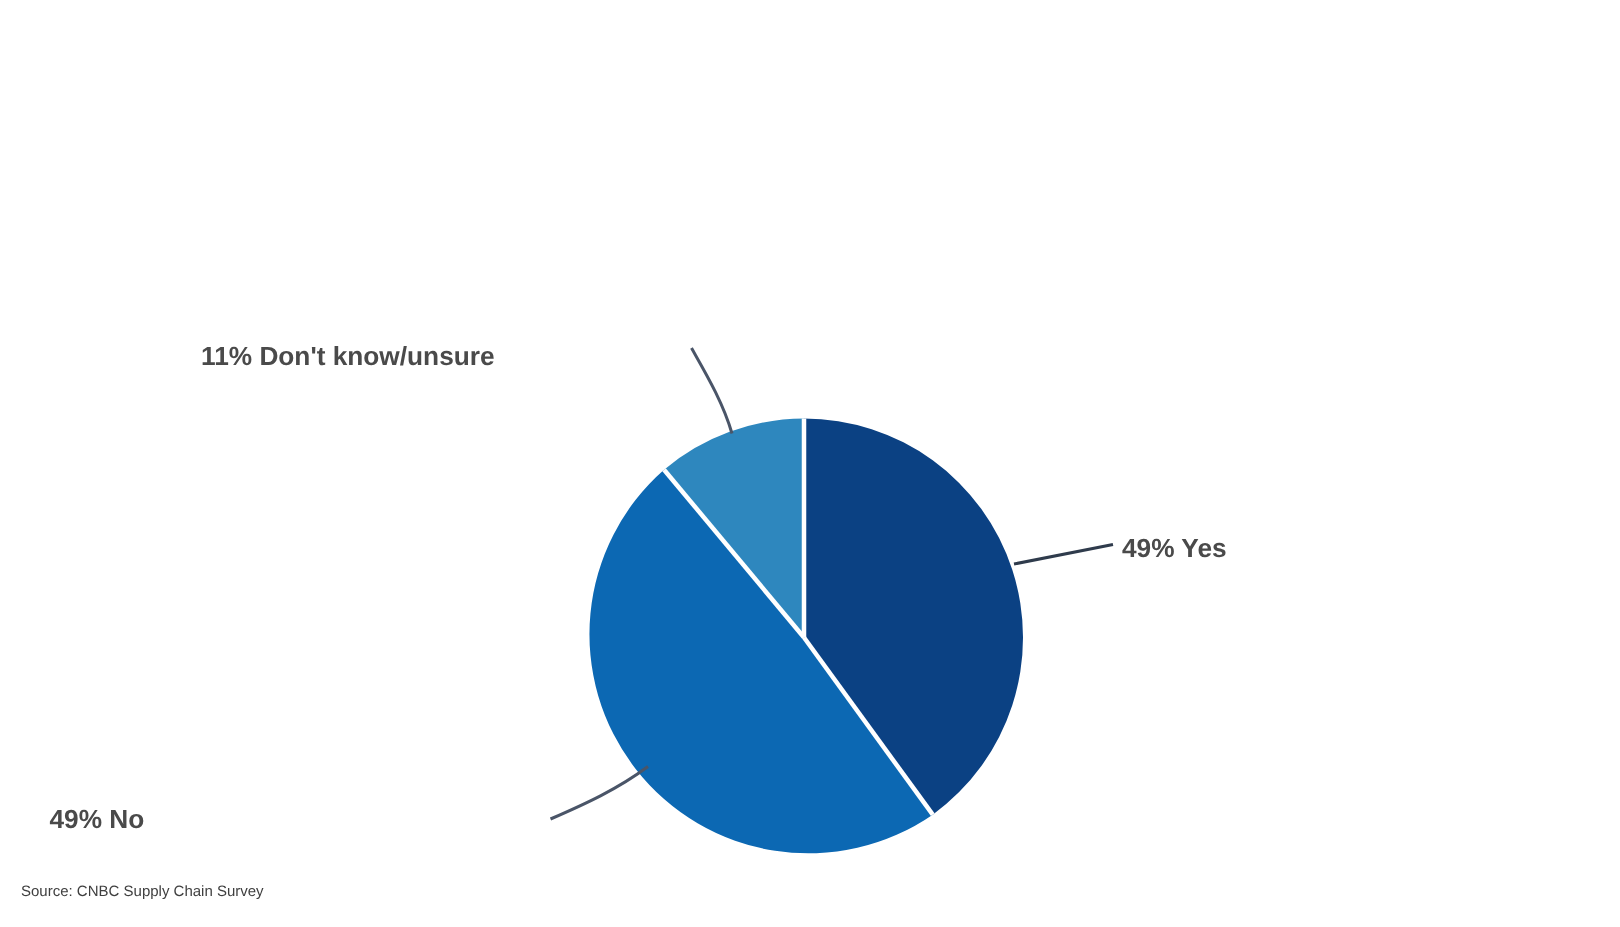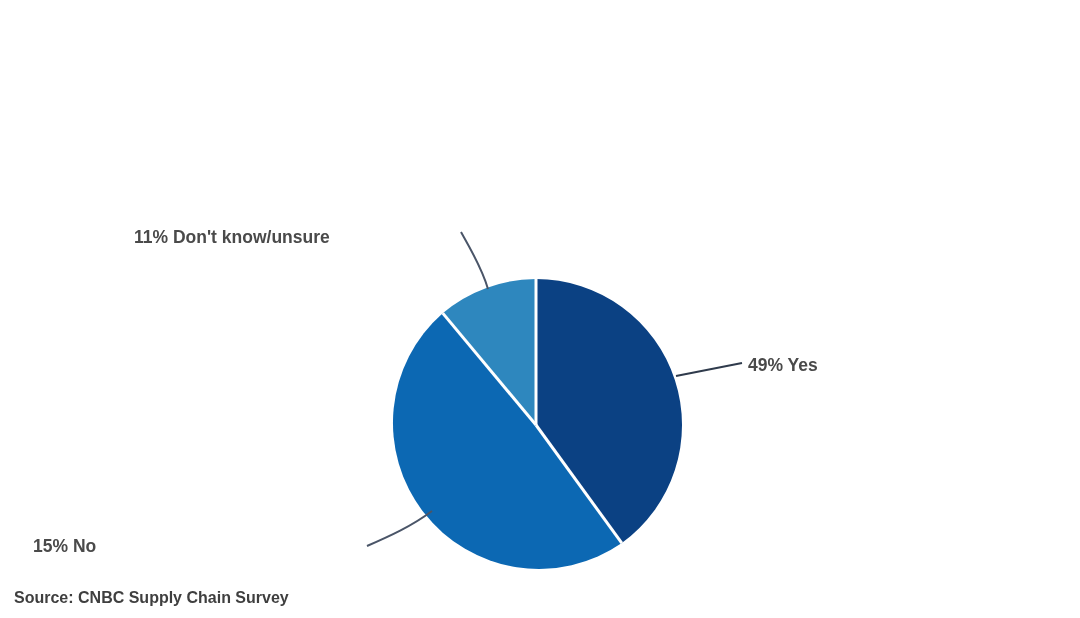--- a/index.html
+++ b/index.html
@@ -62,22 +62,22 @@
     top: 355px;
   }
   .label-no {
     left: 33px;
     top: 536px;
   }
   .source {
     position: absolute;
     left: 14px;
     top: 589px;
-    font-size: 16px;
-    font-weight: bold;
+    font-size: 10px;
+    font-weight: normal;
     color: #3f3f3f;
     white-space: nowrap;
   }
 </style>
 </head>
 <body>
 
 <div class="canvas">
 
 
@@ -99,18 +99,18 @@
 
       <path d="M 676 376 L 742 363" fill="none" stroke="#2f3b4c" stroke-width="2"></path>
 
       <path d="M 367 546 C 390 536 412 526 432 511" fill="none" stroke="#4a5568" stroke-width="2"></path>
     </svg>
 
     <div class="slice-label label-unsure">11% Don't know/unsure</div>
 
     <div class="slice-label label-yes">49% Yes</div>
 
-    <div class="slice-label label-no">15% No</div>
+    <div class="slice-label label-no">49% No</div>
   </div>
 
   <div class="source">Source: CNBC Supply Chain Survey</div>
 
 </div>
 
 </body></html>

